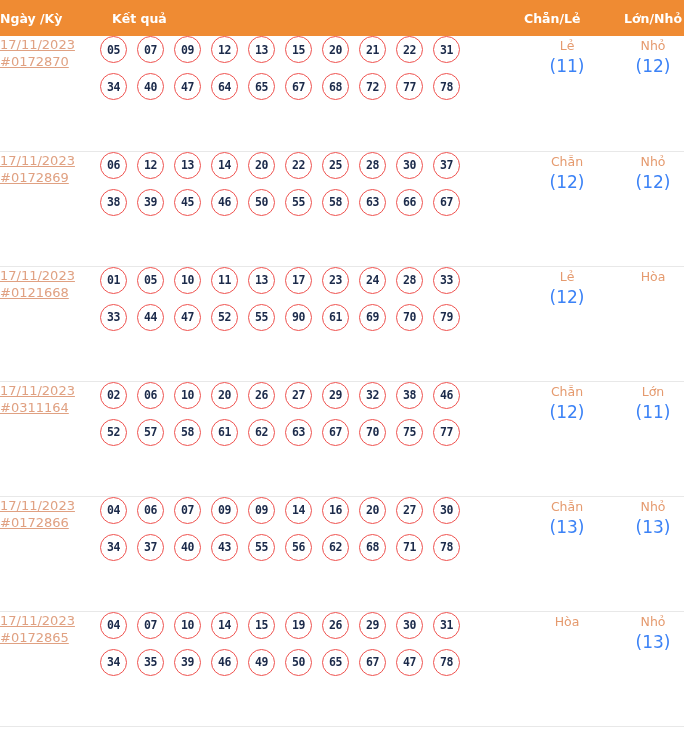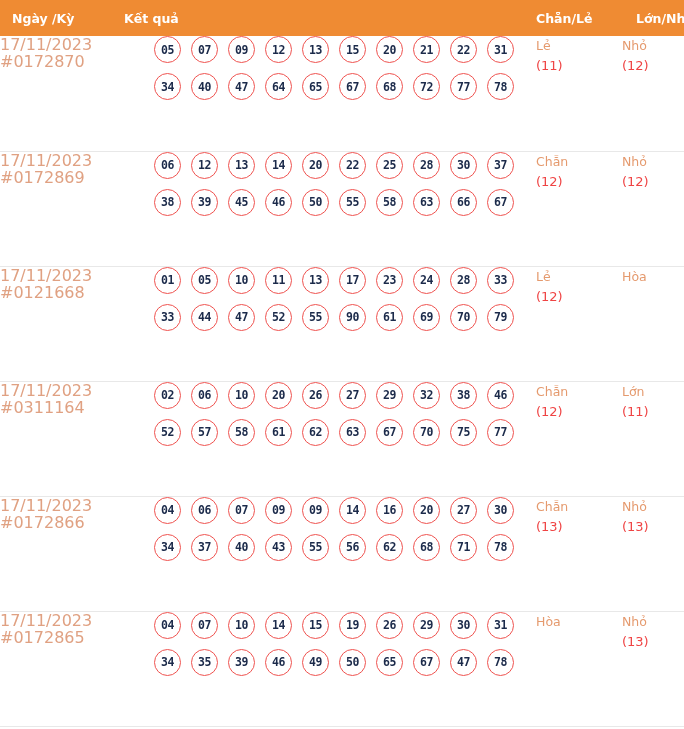--- a/index.html
+++ b/index.html
@@ -27,21 +27,21 @@
   }
   .table-head-row th {
     color: #ffffff;
     font-size: 12.5px;
     font-weight: bold;
     text-align: left;
     padding: 0;
     vertical-align: middle;
     white-space: nowrap;
   }
-  th.col-date    { width: 100px; padding-left: 12px; }
+  th.col-date    { width: 100px; }
   th.col-result  { width: 412px; padding-left: 12px; }
   th.col-oddeven { width: 86px;  text-align: left; }
   th.col-bigsmall{ width: 86px;  text-align: center; }
 
   
   .result-row {
     height: 115px;
     border-bottom: 1px solid #e8e8e8;
     background: #ffffff;
   }
@@ -50,64 +50,65 @@
     vertical-align: top;
   }
 
   .cell-date {
     padding-left: 12px;
     padding-top: 12px;
   }
   .date-line,
   .draw-line {
     color: #e0a182;
-    font-size: 16px;
+    font-size: 13px;
     line-height: 17px;
     white-space: nowrap;
+    text-decoration: underline;
   }
 
   .cell-result {
     padding-left: 8px;
     padding-top: 8px;
   }
   .ball-row {
     display: flex;
     gap: 10px;
     margin-bottom: 10px;
-    margin-left: 42px;
   }
   .ball {
     width: 27px;
     height: 27px;
     flex: 0 0 27px;
     border: 1.6px solid #ef5350;
     border-radius: 50%;
     color: #1b2a4a;
     font-family: "DejaVu Sans Mono", "Liberation Mono", monospace;
     font-size: 11.5px;
     font-weight: bold;
     display: flex;
     align-items: center;
     justify-content: center;
     box-sizing: border-box;
     letter-spacing: -0.3px;
   }
 
   .cell-oddeven,
   .cell-bigsmall {
+    text-align: center;
     padding-top: 12px;
   }
   .verdict {
     color: #e59a6e;
     font-size: 12.5px;
     line-height: 20px;
   }
   .verdict-count {
-    color: #ef4444;
-    font-size: 13px;
+    color: #3b82f6;
+    font-size: 17px;
     line-height: 20px;
   }
   .verdict-count:empty { display: none; }
 </style>
 </head>
 <body>
 
 <table class="lottery-table">
   <thead>
     <tr class="table-head-row">

